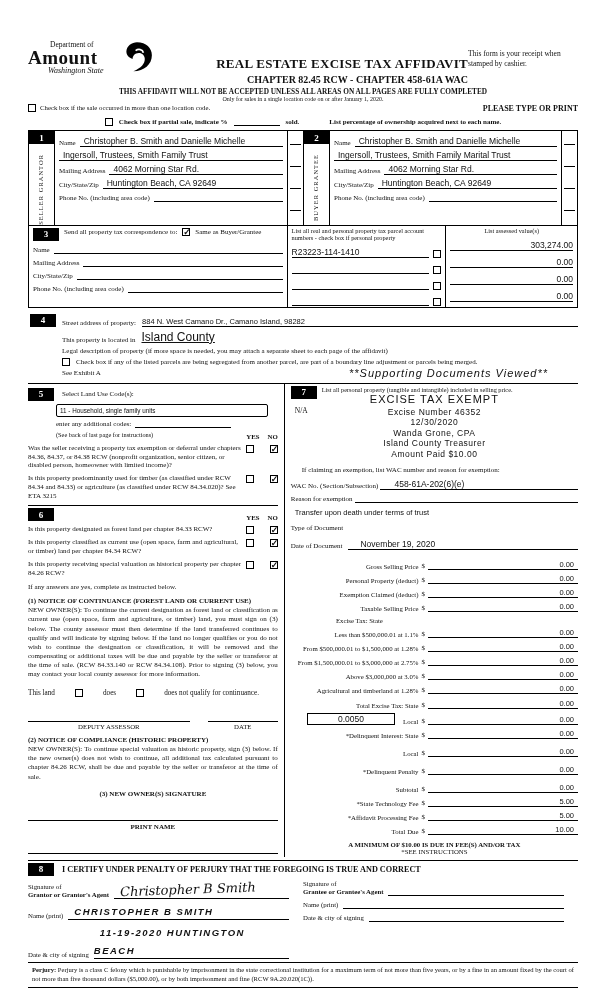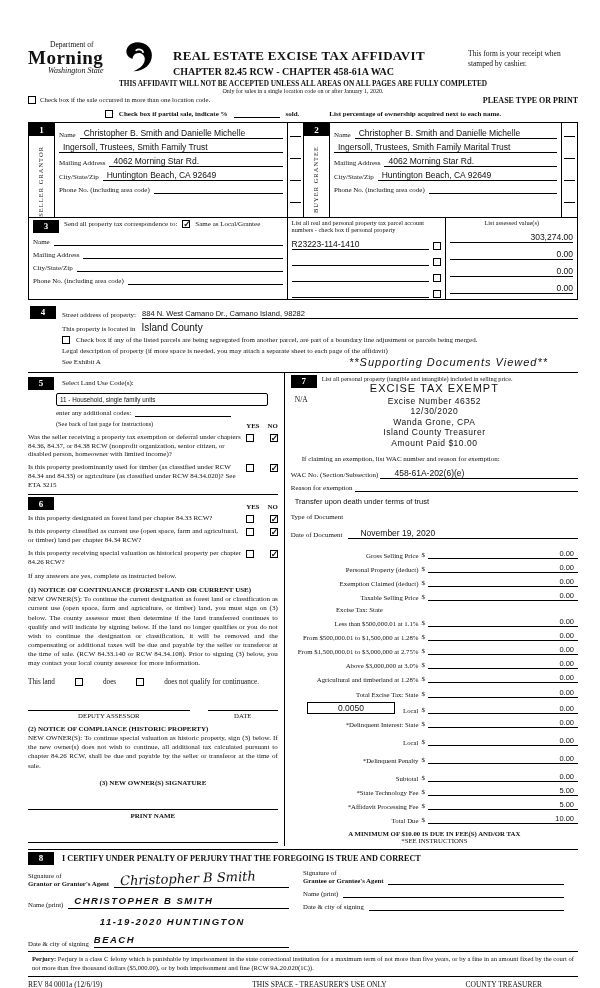--- a/index.html
+++ b/index.html
@@ -12,21 +12,21 @@
   .sm { font-size:6.3px; }
   .b { font-weight:bold; }
 
   
   .hdr { display:flex; align-items:flex-start; }
   .logo { width:145px; position:relative; }
   .logo .dept { font-size:7.5px; margin-left:22px; }
   .logo .rev { font-size:19px; font-weight:bold; letter-spacing:0.5px; line-height:17px; }
   .logo .wa { font-size:8px; font-style:italic; margin-left:20px; }
   .logo svg { position:absolute; left:92px; top:0; }
-  .title-wrap { flex:1; text-align:left; padding-top:8px; }
+  .title-wrap { flex:1; text-align:right; padding-top:8px;margin-top:8px; }
   .title { font-size:13px; font-weight:bold; letter-spacing:0.3px; }
   .subtitle { font-size:10px; font-weight:bold; margin-top:2px; }
   .receipt { width:110px; font-size:7.5px; padding-top:9px; line-height:1.3; }
   .warn { text-align:center; font-size:7.3px; font-weight:bold; margin-top:2px; }
   .only { text-align:center; font-size:6px; }
   .row-notes { display:flex; margin-top:2px; }
   .multi { width:215px; font-size:6.8px; display:flex; gap:4px; }
   .typeprint { flex:1; text-align:right; font-size:8px; font-weight:bold; }
   .partial { display:flex; justify-content:center; gap:6px; font-size:7px; margin-top:5px; align-items:flex-end; }
 
@@ -123,21 +123,21 @@
   .footer .f3 { flex:1; text-align:center; }
 </style>
 </head>
 <body>
 
 <div class="page">
 
   <div class="hdr">
     <div class="logo">
       <div class="dept">Department of</div>
-      <div class="rev">Morning</div>
+      <div class="rev">Amount</div>
       <div class="wa">Washington State</div>
       <svg width="34" height="34" viewBox="0 0 24 24">
         <path d="M12 1.5c6.5 0 10.5 4 10.5 9.2 0 6.5-5.5 11.3-13 11.3 5.5-2.2 8-5.3 8-8.6 0-2.3-1.7-4.2-4.3-4.2-2.6 0-4.3 2-4.3 4.2-3.2-1-4.4-3.1-4.4-5.2 0-4.1 4-6.7 7.5-6.7z" fill="#000"></path>
         <path d="M11 7.5c2 -1.5 5 -1 5.5 1.5" stroke="#fff" stroke-width="1.2" fill="none"></path>
       </svg>
     </div>
     <div class="title-wrap">
       <div class="title">REAL ESTATE EXCISE TAX AFFIDAVIT</div>
       <div class="subtitle">CHAPTER 82.45 RCW - CHAPTER 458-61A WAC</div>
     </div>
@@ -232,21 +232,21 @@
         </div>
     </div>
   </div>
 
   <div class="sec3">
     <div class="c1">
       <div class="sendrow">
         <span class="badge">3</span>
         <span>Send all property tax correspondence to:</span>
         <span class="cb on"></span>
-        <span>Same as Local/Grantee</span>
+        <span>Same as Buyer/Grantee</span>
       </div>
       <div class="frow">
           <span class="lbl">Name</span>
           <span class="val"></span>
         </div>
       <div class="frow">
           <span class="lbl">Mailing Address</span>
           <span class="val"></span>
         </div>
       <div class="frow">
@@ -287,28 +287,28 @@
   </div>
 
   <div class="sec4">
     <div class="line">
       <span class="badge">4</span>
       <span>Street address of property:</span>
       <span class="ul fill" style="flex:1; font-size:7.5px;">884 N. West Camano Dr., Camano Island, 98282</span>
     </div>
     <div class="line" style="margin-left:32px;">
       <span>This property is located in</span>
-      <span class="fill" style="font-size:10px;">Island County</span>
+      <span class="fill" style="font-size:12px;text-decoration:underline;">Island County</span>
+    </div>
+    <div class="line" style="margin-left:32px;">
+      <span>Legal description of property (if more space is needed, you may attach a separate sheet to each page of the affidavit)</span>
     </div>
     <div class="line" style="margin-left:32px; align-items:flex-start;">
       <span class="cb"></span>
       <span>Check box if any of the listed parcels are being segregated from another parcel, are part of a boundary line adjustment or parcels being merged.</span>
-    </div>
-    <div class="line" style="margin-left:32px;">
-      <span>Legal description of property (if more space is needed, you may attach a separate sheet to each page of the affidavit)</span>
     </div>
     <div class="line" style="margin-left:32px;">
       <span>See Exhibit A</span>
     </div>
     <div class="stamp-docs">**Supporting Documents Viewed**</div>
   </div>
 
   <div class="cols">
 
     <div class="colL">

